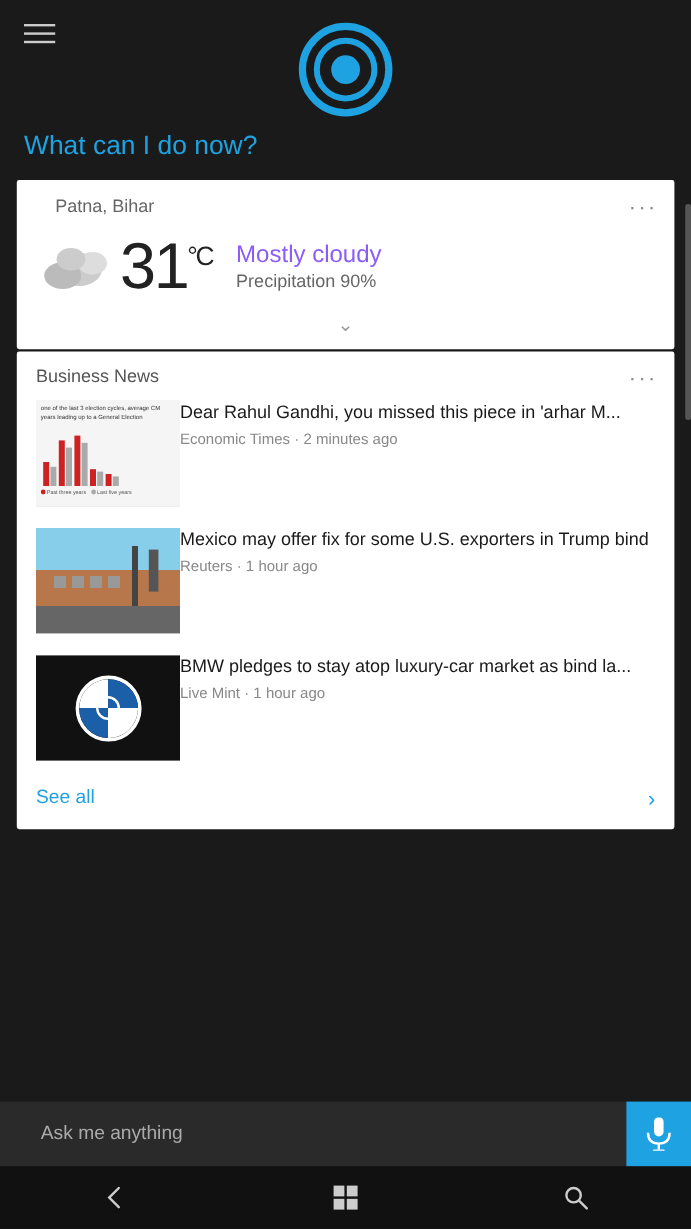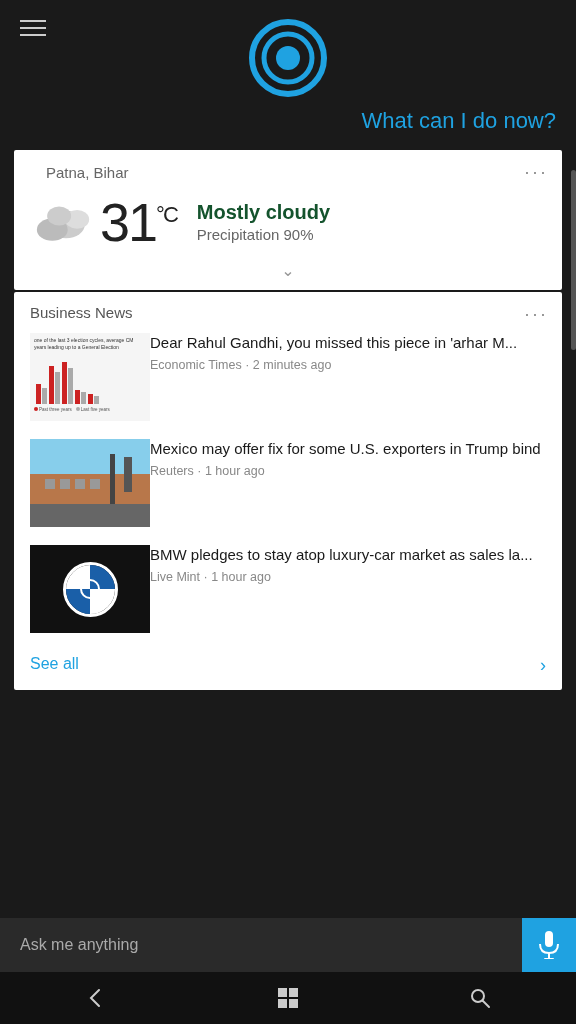--- a/index.html
+++ b/index.html
@@ -44,21 +44,21 @@
     .cortana-logo {
       width: 80px;
       height: 80px;
       display: flex;
       align-items: center;
       justify-content: center;
     }
 
     
     .tagline {
-      text-align: right;
+      text-align: left;
       color: #1fa2e1;
       font-size: 22px;
       font-weight: 300;
       margin-bottom: 16px;
       padding: 0 20px;
     }
 
     
     .cards-area {
       margin: 0 14px;
@@ -113,22 +113,22 @@
       font-weight: 300;
       vertical-align: super;
     }
 
     .weather-desc {
       margin-left: 10px;
     }
 
     .weather-condition {
       font-size: 20px;
-      color: #14532d;
-      font-weight: 700;
+      color: #8b5cf6;
+      font-weight: 400;
     }
 
     .weather-precip {
       font-size: 15px;
       color: #666;
       margin-top: 2px;
     }
 
     .weather-expand {
       text-align: center;
@@ -350,20 +350,21 @@
       display: flex;
       align-items: center;
       justify-content: space-between;
     }
 
     .search-placeholder {
       color: #aaa;
       font-size: 16px;
       padding-left: 20px;
       font-weight: 300;
+      margin-left: 14px;
     }
 
     .mic-button {
       width: 54px;
       height: 54px;
       background: #1fa2e1;
       display: flex;
       align-items: center;
       justify-content: center;
       cursor: pointer;
@@ -522,21 +523,21 @@
           <div class="bmw-logo">
             <div class="bmw-quadrant bmw-q1"></div>
             <div class="bmw-quadrant bmw-q2"></div>
             <div class="bmw-quadrant bmw-q3"></div>
             <div class="bmw-quadrant bmw-q4"></div>
             <div class="bmw-center-ring"></div>
           </div>
         </div>
       </div>
       <div class="news-content">
-        <div class="news-title">BMW pledges to stay atop luxury-car market as sales la...</div>
+        <div class="news-title">BMW pledges to stay atop luxury-car market as bind la...</div>
         <div class="news-meta">
           <span>Live Mint</span> · <span>1 hour ago</span>
         </div>
       </div>
     </div>
 
     <div class="see-all-row">
       <span class="see-all-link">See all</span>
       <span class="see-all-chevron">›</span>
     </div>

